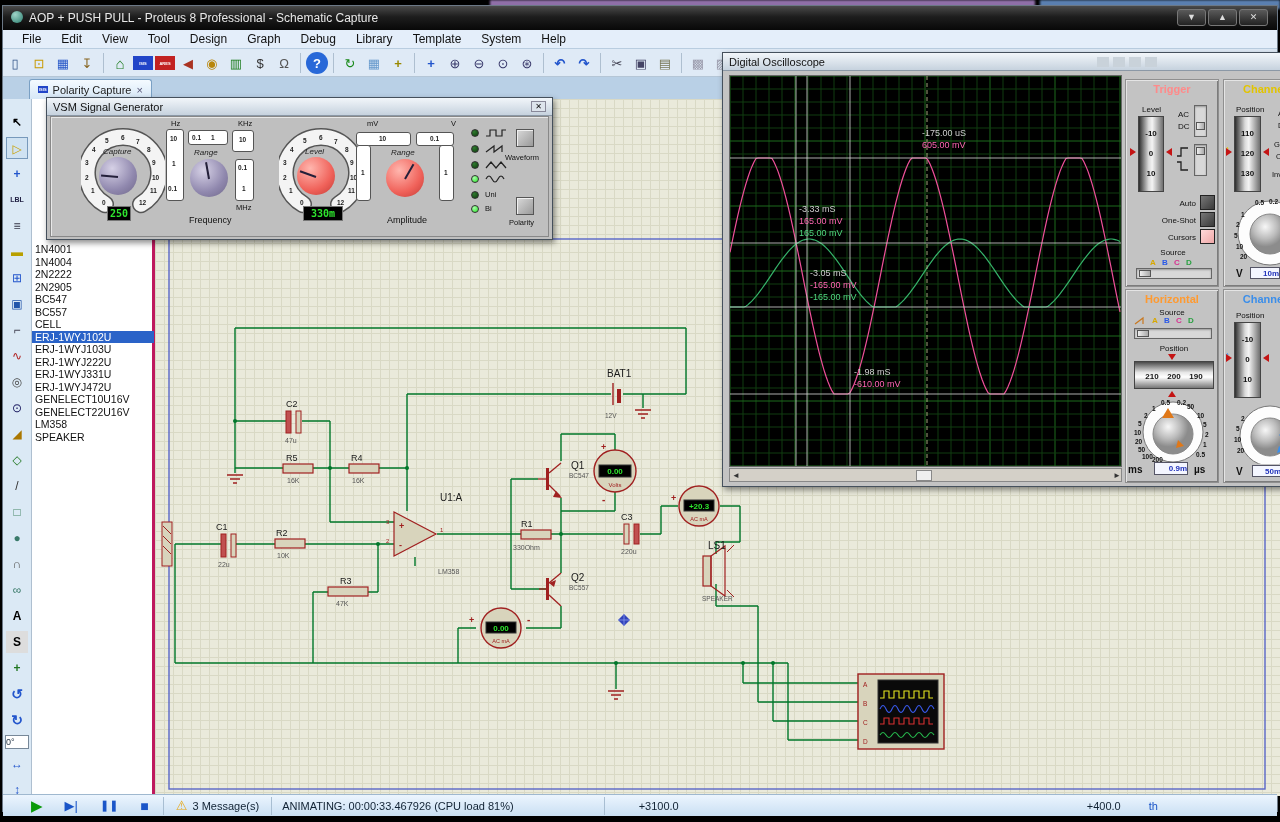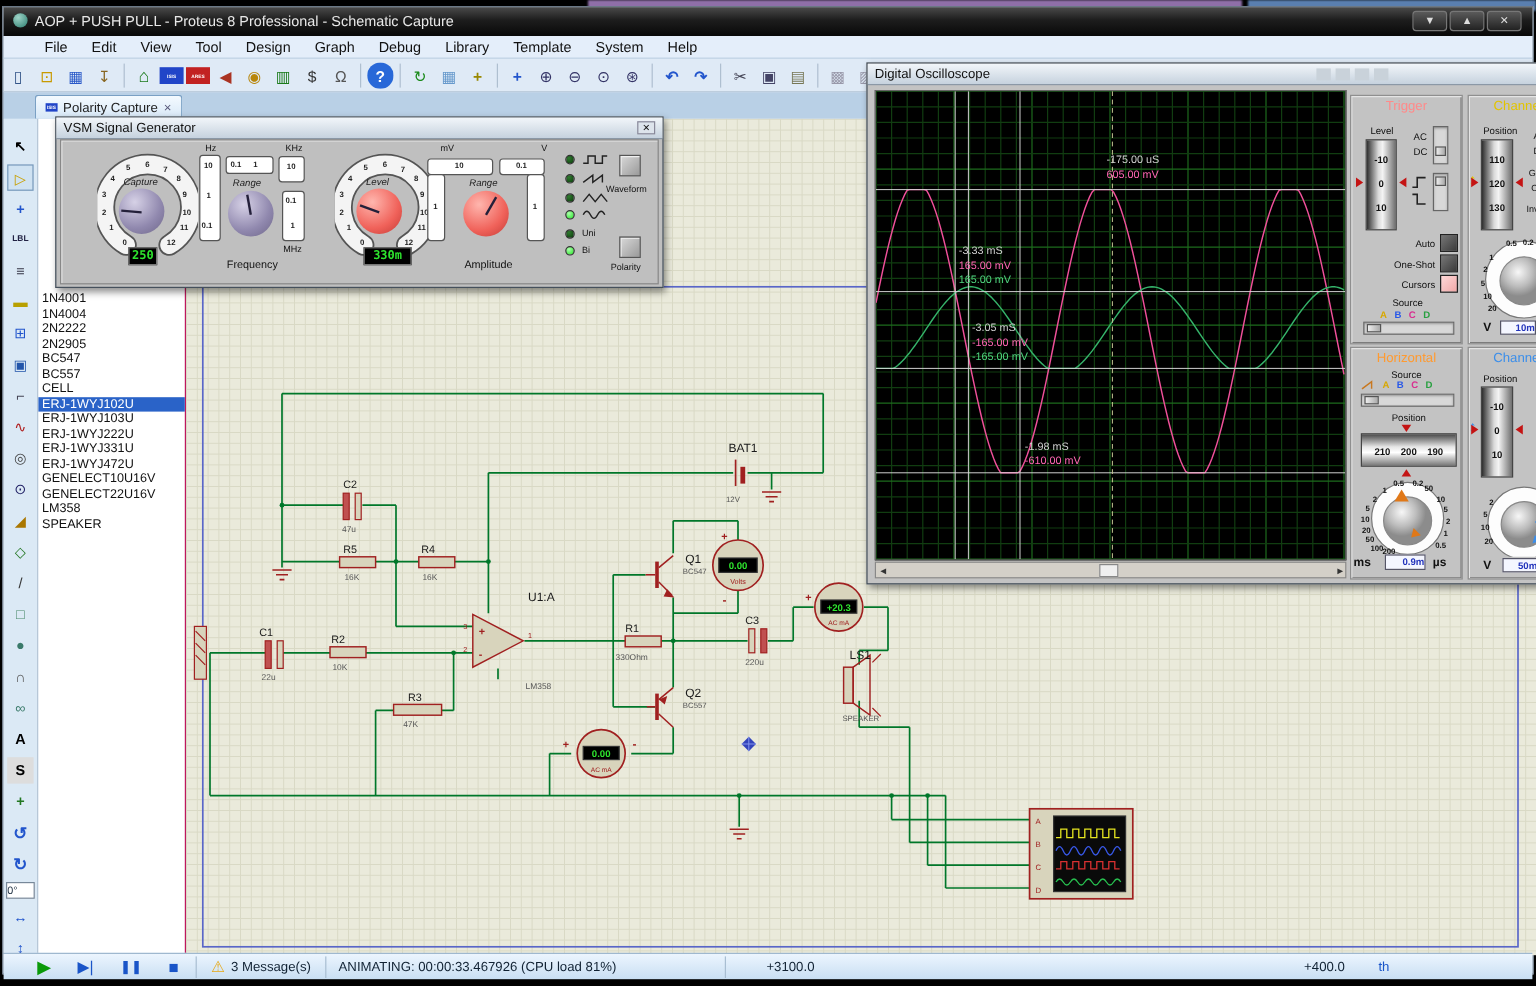--- a/index.html
+++ b/index.html
@@ -3,35 +3,35 @@
 <meta charset="utf-8">
 <style>
 *{margin:0;padding:0;box-sizing:border-box}
 html,body{width:1280px;height:822px;overflow:hidden;background:#000;font-family:"Liberation Sans",sans-serif}
 .abs{position:absolute}
 #screen{position:relative;width:1280px;height:822px;background:#000}
 
 #app{left:2px;top:5px;width:1276px;height:807px;background:#d6e4f2;border:1px solid #6b7886}
 #titlebar{left:0;top:0;width:100%;height:24px;background:linear-gradient(180deg,#4a4a4a,#1d1d1d 45%,#080808);color:#e8e8e8;font-size:12px}
 .winbtn{width:29px;height:17px;background:linear-gradient(180deg,#5a5a5a,#222);border:1px solid #777;border-radius:3px;color:#ddd;font-size:9px;text-align:center;line-height:15px}
-#menubar{left:0;top:24px;width:100%;height:19px;background:#e4eefa;border-bottom:1px solid #b9cde0;font-size:12px;color:#111;display:flex;align-items:center;padding-left:25px;gap:2px}
+#menubar{left:0;top:24px;width:100%;height:19px;background:#e4eefa;border-bottom:1px solid #b9cde0;font-size:12px;color:#111;display:flex;align-items:center;padding-left:10px;gap:2px}
 .mi{padding:1px 9px}
 #toolbar{left:0;top:43px;width:100%;height:28px;background:#dfeaf6;border-bottom:1px solid #b5c6d6;display:flex;align-items:center;font-size:13px}
 .ti{width:22px;height:22px;margin:0 1px;text-align:center;line-height:22px;border:1px solid transparent}
 .tsep{width:1px;height:20px;background:#aebfd0;margin:0 4px}
 #tabbar{left:0;top:71px;width:100%;height:22px;background:#b9d0e6}
 .tab{left:26px;top:2px;height:20px;background:linear-gradient(180deg,#f4faff,#d7e8f7);border:1px solid #7aa0c4;border-bottom:none;border-radius:3px 3px 0 0;display:flex;align-items:center;padding:0 8px;font-size:11px;color:#222;gap:5px}
 .chip{display:inline-block;background:#2145c8;color:#fff;font-size:4px;font-weight:bold;padding:1px 1px;line-height:5px}
 .chipr{background:#c22222}
 
 #lefttools{left:0;top:93px;width:29px;height:695px;background:#dbe9f5;border-right:1px solid #aebfd0;display:flex;flex-direction:column;align-items:center;padding-top:12px}
 .lt{width:22px;height:22px;margin-bottom:4px;text-align:center;line-height:22px;font-size:12px;color:#234}
 .ltsel{border:1px solid #7799bb;background:#cfe2f2}
 
-#complist{left:29px;top:93px;width:123px;height:695px;background:#fff;border-right:1px solid #be185d}
+#complist{left:29px;top:93px;width:123px;height:695px;background:#fff;border-right:3px solid #be185d}
 .li{height:12.5px;font-size:10.5px;line-height:12.5px;padding-left:3px;color:#111;white-space:nowrap}
 .lisel{background:#2a63c8;color:#fff}
 
 #canvas{left:152px;top:93px;width:1128px;height:697px;background:#eaeadb;background-image:linear-gradient(#d9d9c5 1px,transparent 1px),linear-gradient(90deg,#d9d9c5 1px,transparent 1px);background-size:9px 9px}
 
 #statusbar{left:0;top:788px;width:100%;height:22px;background:linear-gradient(180deg,#ecf5fe,#c9dff3);border-top:1px solid #9fb8cf;font-size:11px;color:#123;display:flex;align-items:center}
 .sbsep{width:1px;height:18px;background:#a8bed2;margin:0 6px}
 
 .fwin{border:1px solid #45505c;box-shadow:2px 3px 6px rgba(0,0,0,.45)}
 .ftitle{height:18px;background:linear-gradient(180deg,#f2f6fa,#c6d2de);border-bottom:1px solid #8b98a6;font-size:11px;color:#111;display:flex;align-items:center;padding:0 6px;justify-content:space-between}
@@ -48,21 +48,21 @@
 .tick{position:absolute;font-size:6.5px;font-weight:bold;color:#222}
 .led{position:absolute;width:8px;height:8px;border-radius:50%;border:1px solid #333}
 .ledoff{background:radial-gradient(circle at 35% 30%,#2f7a2f,#0c3c0c)}
 .ledon{background:radial-gradient(circle at 35% 30%,#aaffaa,#27e527)}
 .gbtn{position:absolute;background:linear-gradient(135deg,#d9d9d9,#9a9a9a);border:1px solid #555;box-shadow:inset 1px 1px 0 #f0f0f0}
 .slbl{position:absolute;font-size:7.5px;color:#111}
 
 #osc{left:722px;top:52px;width:562px;height:435px;background:#c3c3c3;overflow:hidden}
 #oscdisp{left:6px;top:22px;width:393px;height:392px;background:#000;border:1px solid #666;box-shadow:inset 1px 1px 2px #000}
 .sect{position:absolute;border:1px solid #8f8f8f;box-shadow:inset 1px 1px 0 #e4e4e4,inset -1px -1px 0 #7c7c7c}
-.stitle{position:absolute;width:100%;text-align:center;font-weight:normal;font-size:11px}
+.stitle{position:absolute;width:100%;text-align:center;font-weight:bold;font-size:11px}
 .vgauge{position:absolute;background:linear-gradient(90deg,#2e2e2e,#d9d9d9 40%,#f4f4f4 55%,#6f6f6f);border:1px solid #444}
 .hgauge{position:absolute;background:linear-gradient(180deg,#4a4a4a,#e6e6e6 40%,#fff 58%,#777);border:1px solid #444}
 .gtick{position:absolute;font-size:8px;font-weight:bold;color:#111;width:100%;text-align:center}
 .rtri-r{position:absolute;width:0;height:0;border-left:6px solid #c41414;border-top:4px solid transparent;border-bottom:4px solid transparent}
 .rtri-l{position:absolute;width:0;height:0;border-right:6px solid #c41414;border-top:4px solid transparent;border-bottom:4px solid transparent}
 .rtri-d{position:absolute;width:0;height:0;border-top:6px solid #c41414;border-left:4px solid transparent;border-right:4px solid transparent}
 .rtri-u{position:absolute;width:0;height:0;border-bottom:6px solid #c41414;border-left:4px solid transparent;border-right:4px solid transparent}
 .oslider{position:absolute;background:#d8d8d8;border:1px solid #666;box-shadow:inset 0 1px 2px #999}
 .othumb{position:absolute;background:linear-gradient(90deg,#eee,#aaa);border:1px solid #555}
 .obtn{position:absolute;width:15px;height:15px;background:linear-gradient(135deg,#777,#3a3a3a);border:1px solid #222}

